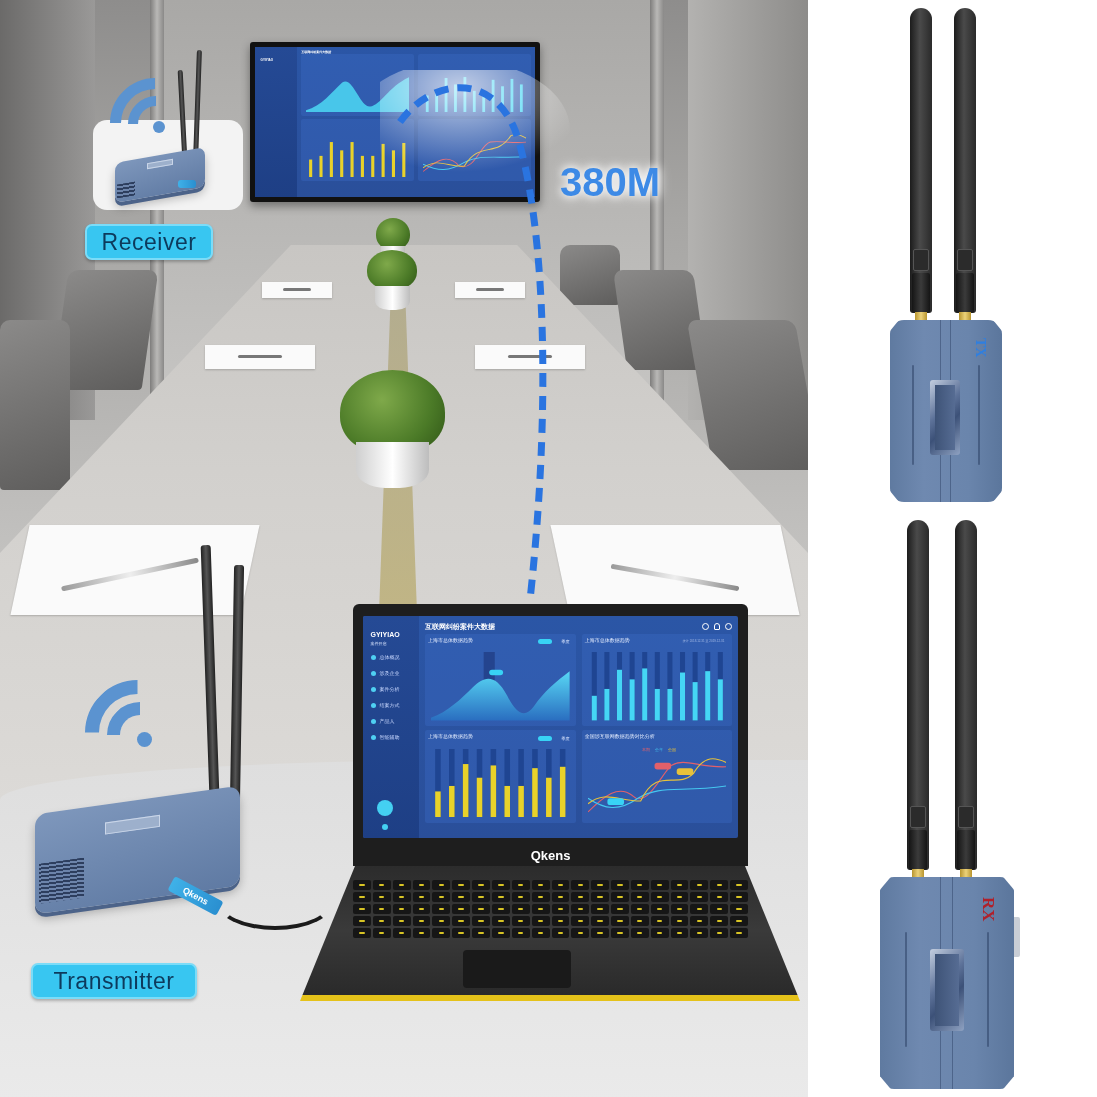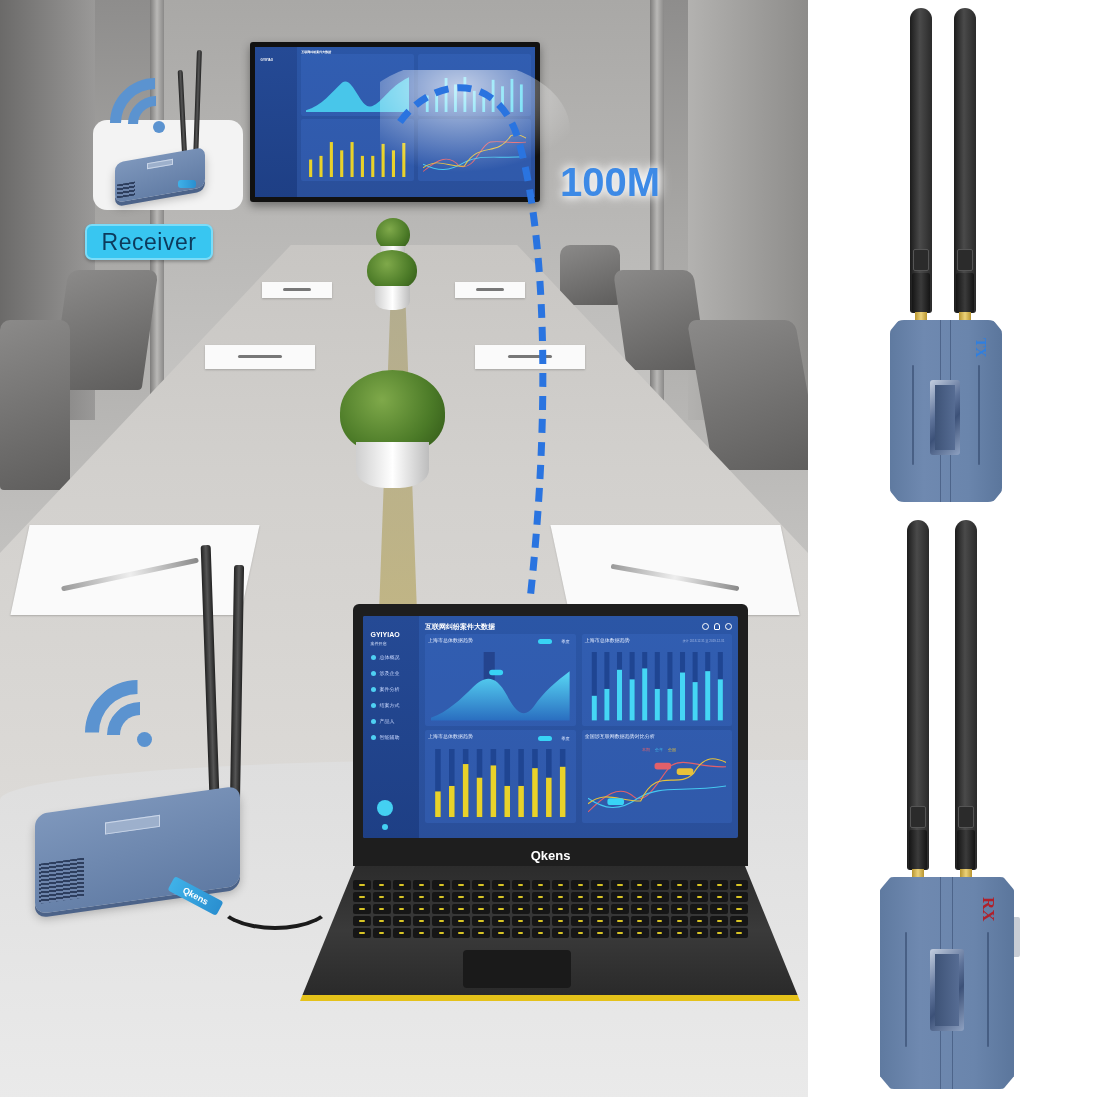--- a/index.html
+++ b/index.html
@@ -209,21 +209,21 @@
   <svg class="arc-svg" viewBox="0 0 200 540">
     <defs>
         <radialGradient id="glow" cx="50%" cy="20%" r="60%">
           <stop offset="0%" stop-color="#ffffff" stop-opacity="0.7"></stop>
           <stop offset="100%" stop-color="#ffffff" stop-opacity="0"></stop>
         </radialGradient>
       </defs>
     <ellipse cx="80" cy="60" rx="110" ry="70" fill="url(#glow)"></ellipse>
     <path d="M20,52 C50,10 110,0 135,60 C160,130 175,300 150,530" stroke="#2a74e0" stroke-width="7" fill="none" stroke-dasharray="14 9"></path>
   </svg>
-  <div class="distance">100M</div>
+  <div class="distance">380M</div>
 
   <div class="device-card" style="left:93px;top:120px;width:150px;height:90px"></div>
   <div class="mini-antenna" style="left:180px;top:70px;height:90px;transform:rotate(-3deg)"></div>
   <div class="mini-antenna" style="left:195px;top:50px;height:110px;transform:rotate(2deg)"></div>
   <div class="box3d" style="left:115px;top:155px;width:90px;height:40px;transform:skewY(-10deg)">
     <div class="slot" style="left:32px;top:6px;width:26px;height:6px"></div>
     <div class="vent" style="left:2px;top:22px;width:18px;height:14px"></div>
   </div>
   <div class="hdmi-plug" style="left:178px;top:180px;width:18px;height:8px"></div>
   <div class="wifi" style="left:100px;top:70px;width:80px;height:80px">
@@ -239,20 +239,21 @@
     <div class="slot" style="left:70px;top:18px;width:55px;height:12px"></div>
     <div class="vent" style="left:4px;top:50px;width:45px;height:40px"></div>
   </div>
   <div class="hdmi-plug" style="left:168px;top:888px;width:55px;height:16px;transform:rotate(28deg)">Qkens</div>
   <div class="cable" style="left:215px;top:870px;width:120px;height:60px;transform:rotate(180deg)"></div>
   <div class="wifi" style="left:85px;top:680px;width:100px;height:100px">
     <div class="arc" style="left:0;top:0;width:105px;height:105px;border-width:14px;transform:rotate(-45deg)"></div>
     <div class="arc" style="left:22px;top:22px;width:66px;height:66px;border-width:13px;transform:rotate(-45deg)"></div>
     <div class="dot" style="left:52px;top:52px;width:15px;height:15px"></div>
   </div>
+  <div class="label-pill" style="left:31px;top:963px;width:166px;height:36px">Transmitter</div>
 
   <div class="laptop-lid">
     <div class="dash" style="font-size:5px">
       <div class="side">
         <div class="brand" style="font-size:7px;margin-bottom:3px">GYIYIAO</div>
         <div style="margin-bottom:8px;font-size:4px">案件开启</div>
         <div class="nav-item" style="margin-bottom:10px">
             <span class="nav-dot" style="width:5px;height:5px;margin-right:4px"></span>
             <span>总体概况</span>
           </div>

